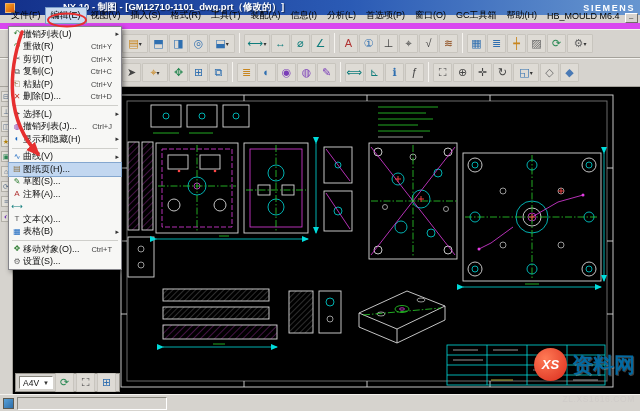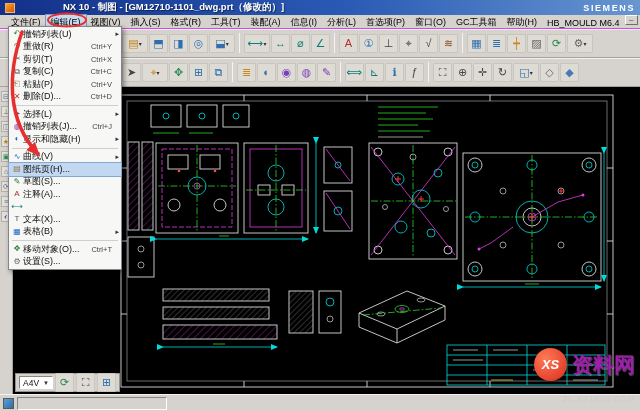--- a/index.html
+++ b/index.html
@@ -10,22 +10,22 @@
   }
   
   .titlebar{height:15px;background:linear-gradient(90deg,#13308a 0%,#2b5bb5 55%,#6796d0 100%);
     display:flex;align-items:center;padding:0 5px;gap:4px;}
   .app-icon{width:10px;height:10px;background:linear-gradient(135deg,#f4a81c,#d8520f);
     border:1px solid rgba(255,255,255,.4);flex:none;}
   .title-text{color:#fff;font-size:9.5px;font-weight:bold;flex:1;white-space:nowrap;overflow:hidden;
     text-shadow:1px 1px 1px rgba(0,0,0,.5);margin-left:44px;}
   .brand{color:#fff;font-size:9px;font-weight:bold;letter-spacing:1.6px;}
   
-  .menubar{height:14px;display:flex;align-items:flex-start;background:#d6d3ce;
-    border-bottom:1px solid #d946ef;padding-left:6px;font-size:9px;}
+  .menubar{height:14px;display:flex;align-items:flex-end;background:#d6d3ce;
+    border-bottom:6px solid #d946ef;padding-left:6px;font-size:9px;}
   .mb-item{padding:1px 5px;display:flex;align-items:center;white-space:nowrap;cursor:default;}
   .mb-item.active{background:#c9daf0;outline:1px solid #7a9cc8;}
   .win-controls{margin-left:auto;display:flex;gap:2px;align-items:center;padding-right:3px;}
   .wc-btn{width:13px;height:10px;background:#d6d3ce;border:1px solid;border-color:#fff #6f6d66 #6f6d66 #fff;
     font-size:6px;line-height:8px;text-align:center;color:#222;}
   
   .toolbar{height:29px;background:#d6d3ce;border-bottom:1px solid #a5a29b;
     box-shadow:inset 0 1px 0 #f4f2ee;display:flex;align-items:center;gap:1px;padding-left:122px;}
   .tb-btn{width:19px;height:19px;border:1px solid #c8c5be;background:#dedbd5;border-radius:1px;
     display:flex;align-items:center;justify-content:center;font-size:11px;flex:none;}
@@ -77,21 +77,21 @@
   .mi-arrow{width:7px;font-size:7px;text-align:right;color:#333;}
   .m-sep{height:1px;background:#cfcfcb;margin:2px 3px;}
   
   .annotation{position:absolute;left:0;top:0;width:640px;height:411px;z-index:50;pointer-events:none;}
   .watermark{position:absolute;right:5px;bottom:7px;z-index:60;display:flex;flex-direction:column;
     align-items:flex-end;gap:13px;pointer-events:none;}
   .wm-row{display:flex;align-items:center;gap:5px;}
   .wm-circle{width:33px;height:33px;border-radius:50%;background:radial-gradient(circle at 35% 32%,#ff7a55,#d92b1c);
     color:#fff;font-style:italic;font-weight:bold;font-size:13px;display:flex;align-items:center;
     justify-content:center;box-shadow:0 0 4px rgba(0,0,0,.6);}
-  .wm-name{font-size:21px;font-weight:bold;color:#a21caf;text-shadow:1px 1px 0 rgba(255,255,255,.25);}
+  .wm-name{font-size:21px;font-weight:bold;color:#0369a1;text-shadow:1px 1px 0 rgba(255,255,255,.25);}
   .wm-domain{font-size:8.5px;color:#cfcbc8;letter-spacing:.6px;}
 </style>
 </head>
 <body>
 
 <div class="titlebar">
   <div class="app-icon"></div>
   <span class="title-text">NX 10 - 制图 - [GM12710-1101_dwg.prt（修改的）]</span>
   <span class="brand">SIEMENS</span>
 </div>

